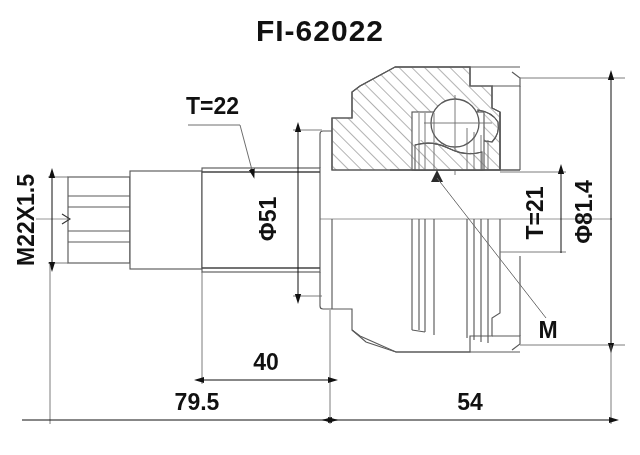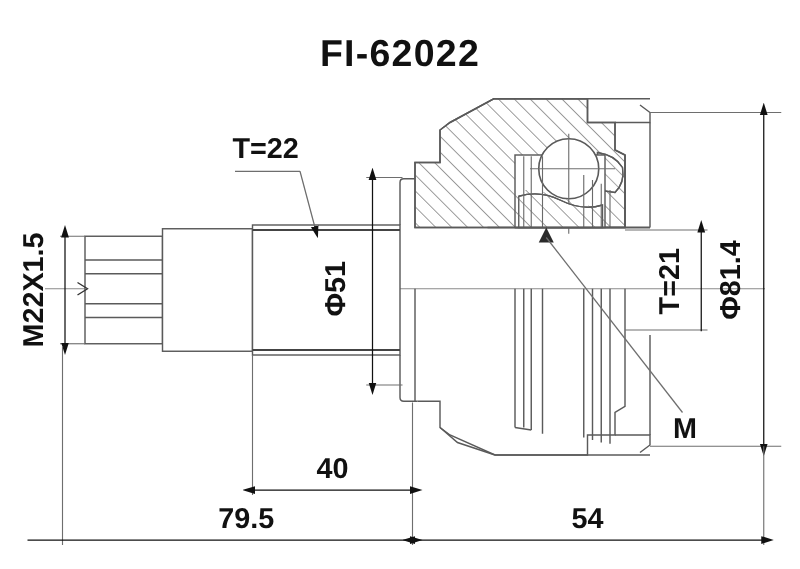--- a/index.html
+++ b/index.html
@@ -2,21 +2,21 @@
 <html><head>
 <meta charset="utf-8">
 <style>
   html,body{margin:0;padding:0;background:#ffffff;}
   body{
     width:640px;height:455px;overflow:hidden;
     font-family:"Liberation Sans", sans-serif;
     color:#0d0d0d;
     position:relative;
   }
-  #stage{position:absolute;left:0;top:0;width:640px;height:389px;margin-top:12px;}
+  #stage{position:absolute;left:0;top:0;width:640px;height:389px;}
   svg{display:block;}
   .title-text{
     font-family:"Liberation Sans", sans-serif;
     font-size:30px;font-weight:700;letter-spacing:1px;
     fill:#111111;
   }
   .dim-text{
     font-family:"Liberation Sans", sans-serif;
     font-size:23px;font-weight:700;
     fill:#111111;

